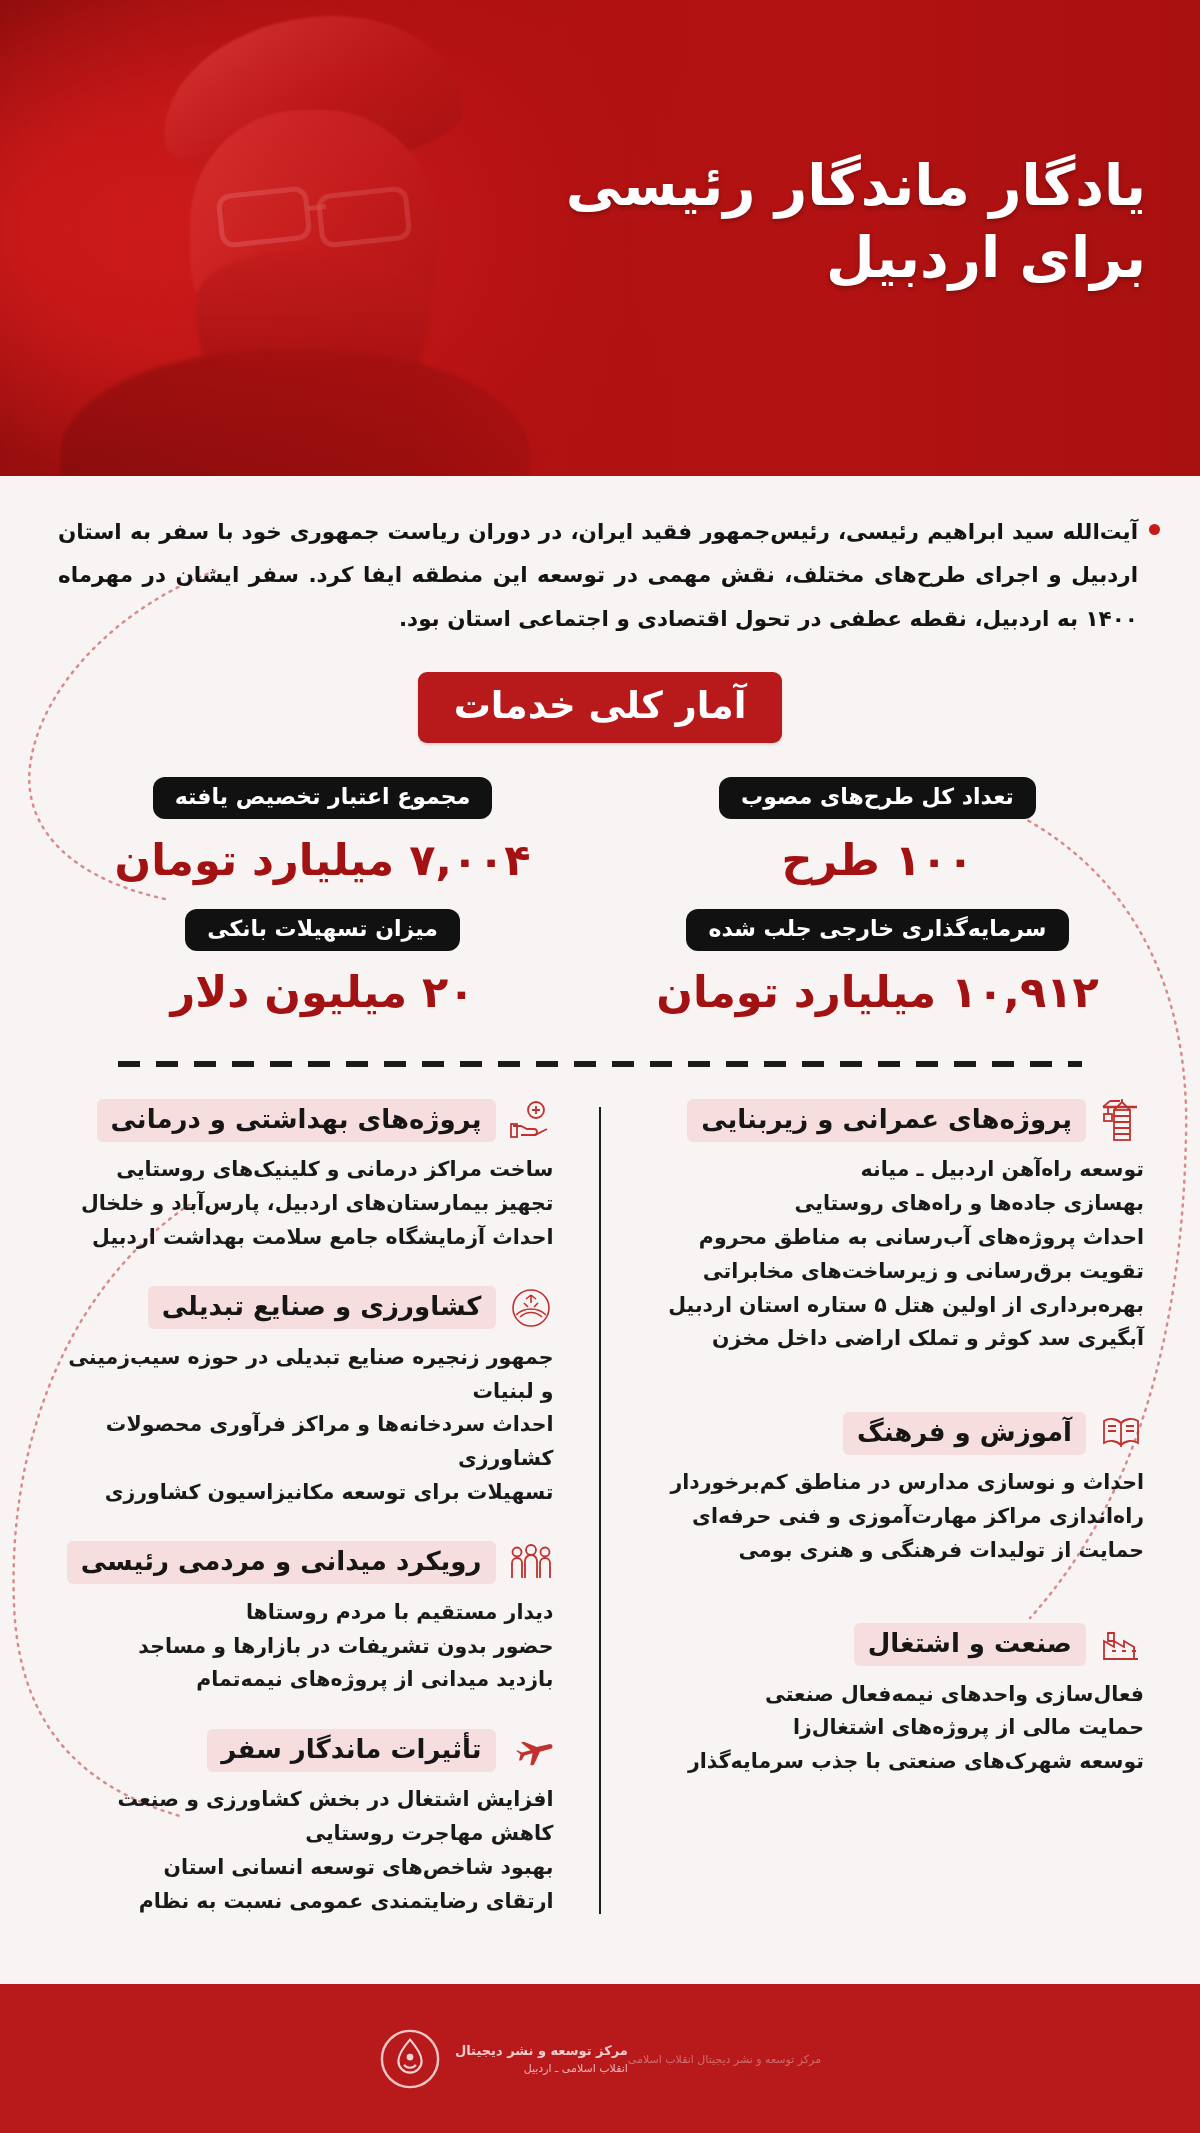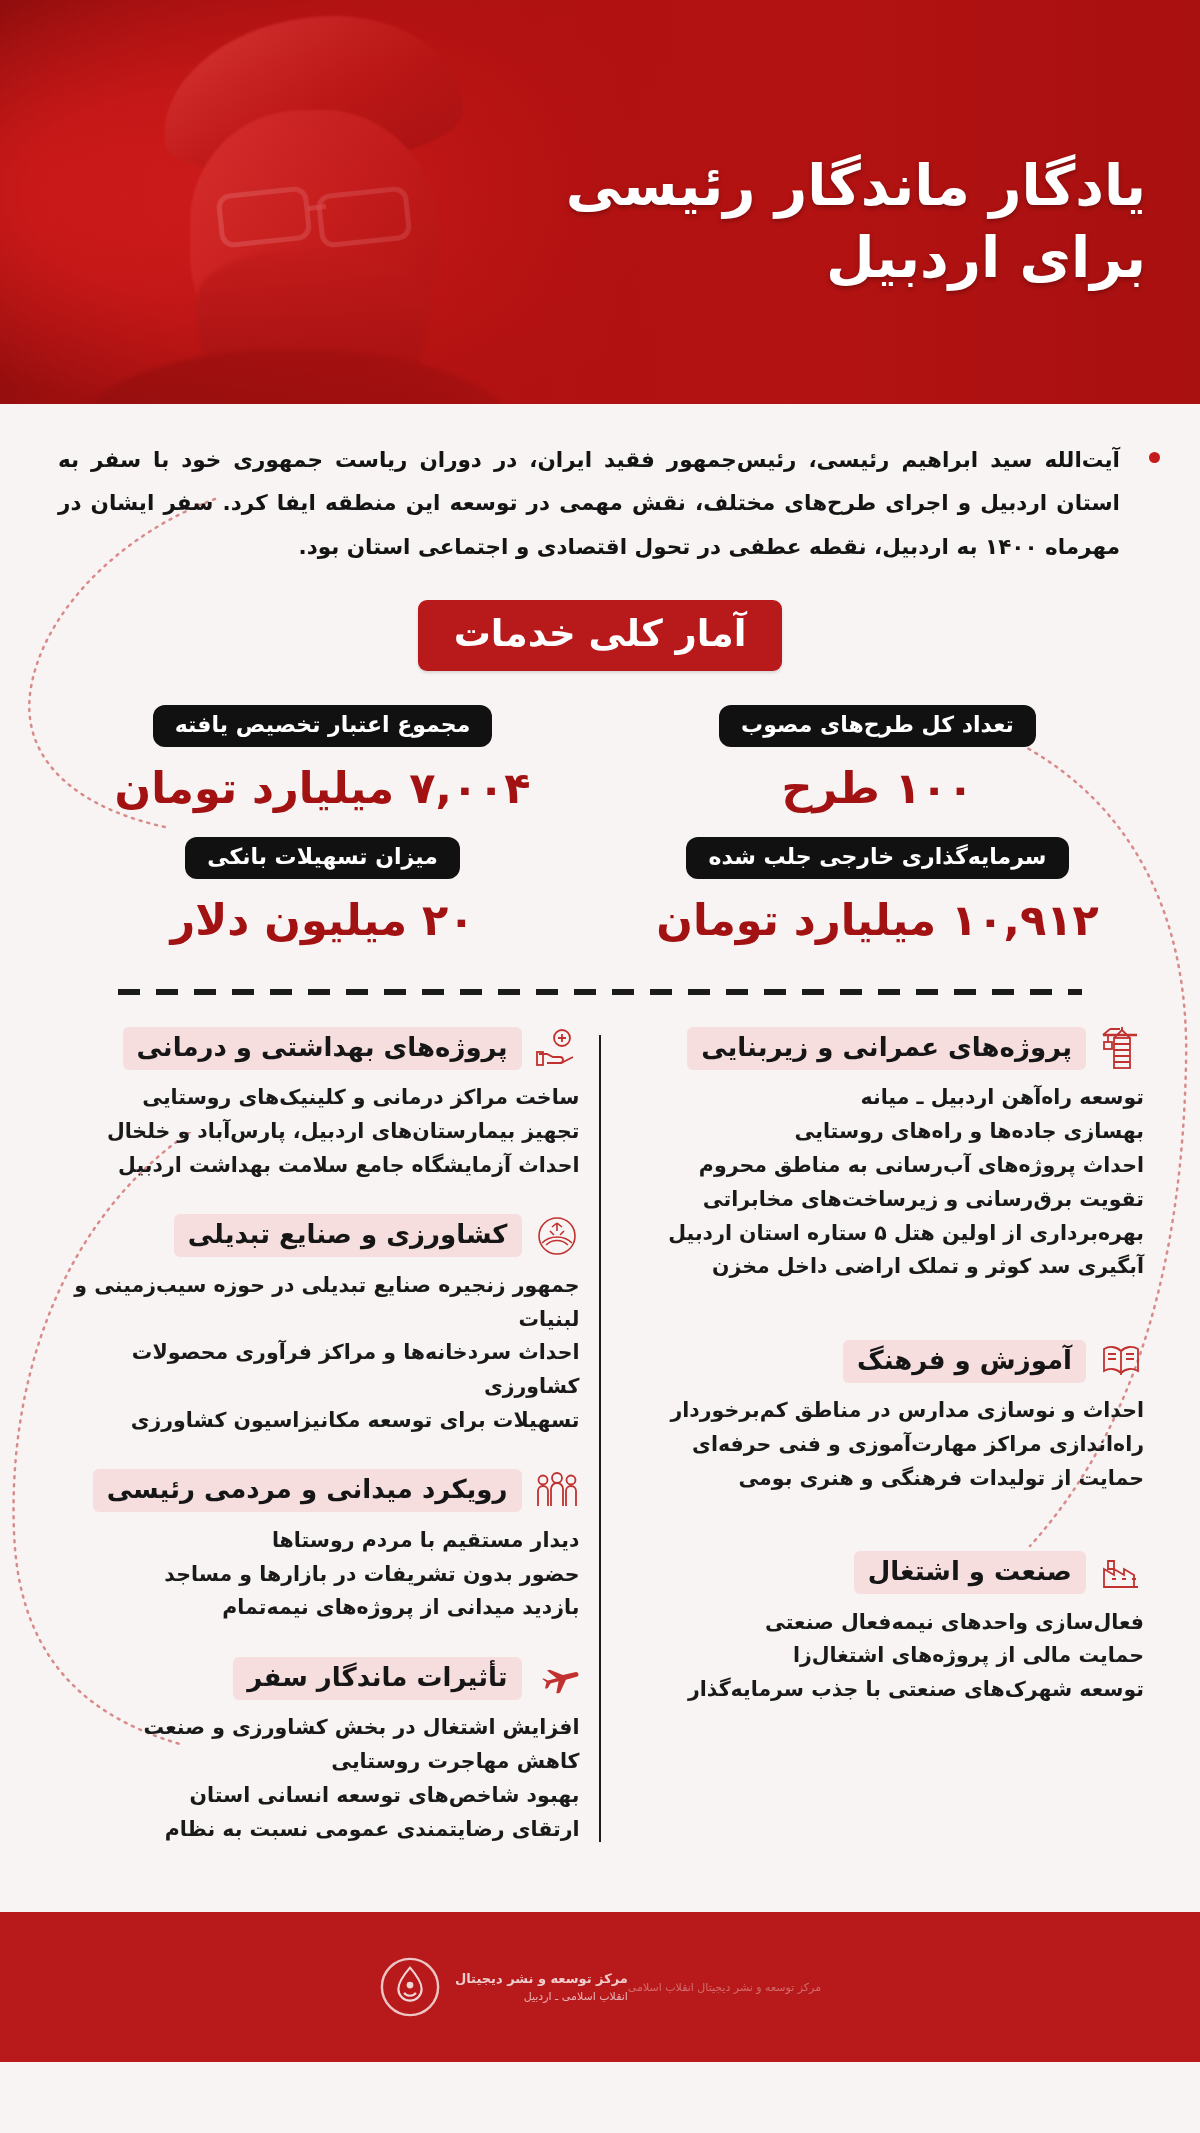--- a/index.html
+++ b/index.html
@@ -13,21 +13,21 @@
     height: 2133px;
     margin: 0 auto;
     background: #f7f4f3;
     overflow: hidden;
   }
 
   
   .header {
     position: relative;
     width: 100%;
-    height: 404px;
+    height: 476px;
     background: #b31212;
     background-image:
       radial-gradient(ellipse 58% 78% at 24% 48%, #e52222 0%, #d01a1a 38%, rgba(179,18,18,0) 72%),
       linear-gradient(100deg, #8f0d0d 0%, #b01111 30%, #c51717 62%, #a81010 100%);
     overflow: hidden;
   }
   
   .portrait { position: absolute; left: 40px; top: 0; width: 520px; height: 460px; opacity: .95; }
   .p-turban {
     position: absolute; left: 120px; top: 18px; width: 300px; height: 150px;
@@ -101,21 +101,21 @@
   .body-wrap { position: relative; background: #f7f4f3; padding-bottom: 0; }
 
   
   .swoosh { position: absolute; pointer-events: none; z-index: 1; }
   .swoosh svg { display: block; }
 
   
   .intro {
     position: relative;
     z-index: 3;
-    padding: 34px 80px 10px 58px;
+    padding: 34px 62px 10px 58px;
     text-align: justify;
     direction: rtl;
   }
   .intro p {
     font-size: 21.5px;
     line-height: 2.02;
     color: #141414;
     font-weight: 600;
     text-align: justify;
     text-align-last: right;
@@ -190,21 +190,21 @@
     position: relative;
     z-index: 3;
     display: grid;
     grid-template-columns: 1fr 1px 1fr;
     padding: 30px 34px 40px 34px;
     direction: rtl;
     column-gap: 0;
   }
   .col { padding: 0 22px; }
   .col.right { padding-left: 30px; }
-  .col.left { padding-right: 20px; }
+  .col.left { padding-right: 46px; }
   .vdiv { background: #1c1c1c; width: 1.5px; margin: 10px 0 30px; }
 
   .section { margin-bottom: 26px; }
   .sec-head {
     display: flex;
     flex-direction: row;
     align-items: center;
     justify-content: flex-start;
     gap: 12px;
     direction: rtl;

